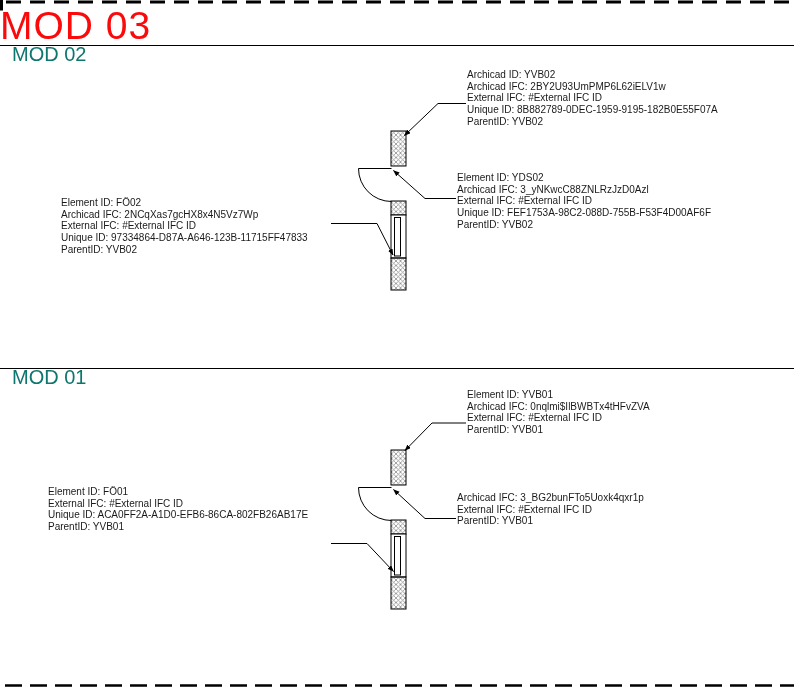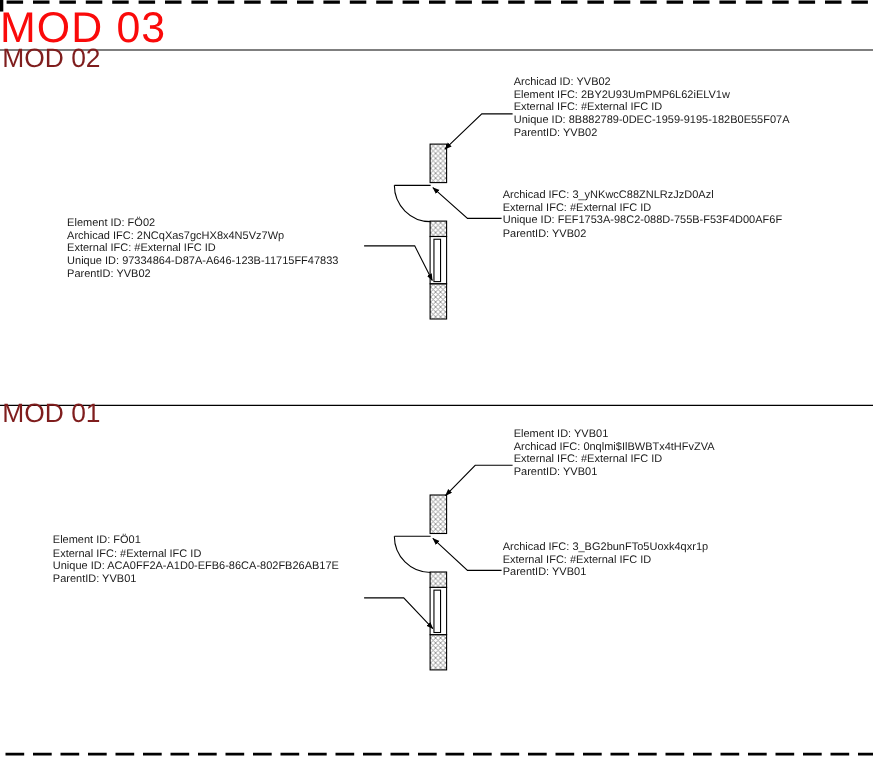--- a/index.html
+++ b/index.html
@@ -11,23 +11,23 @@
     overflow:hidden;
   }
   .linework{position:absolute;left:0;top:0;}
   .title-main{
     position:absolute;left:0;top:6px;width:794px;
     text-align:left;
     font-size:39px;line-height:39px;letter-spacing:1px;
     color:#fa0a0a;white-space:nowrap;
   }
   .section-label{
-    position:absolute;left:2px;
-    font-size:24px;line-height:20px;
-    color:#7f1d1d;white-space:nowrap;
+    position:absolute;left:12px;
+    font-size:20px;line-height:20px;
+    color:#0f766e;white-space:nowrap;
   }
   .anno{
     position:absolute;
     font-size:10px;line-height:11.65px;
     color:#1a1a1a;white-space:nowrap;
   }
 </style>
 </head>
 <body>
 
@@ -76,27 +76,28 @@
     <path d="M456,518.5 H425 L393.5,489.5" stroke="#000" stroke-width="1" fill="none" marker-end="url(#arw)"></path>
     <path d="M331,543.5 H367 L393.5,571.5" stroke="#000" stroke-width="1" fill="none" marker-end="url(#arw)"></path>
   </svg>
 
   <div class="title-main">MOD 03</div>
   <div class="section-label" style="top:44px">MOD 02</div>
   <div class="section-label" style="top:367px">MOD 01</div>
 
   <div class="anno" style="left:467px;top:69px">
     <div>Archicad ID: YVB02</div>
-    <div>Element IFC: 2BY2U93UmPMP6L62iELV1w</div>
+    <div>Archicad IFC: 2BY2U93UmPMP6L62iELV1w</div>
     <div>External IFC: #External IFC ID</div>
     <div>Unique ID: 8B882789-0DEC-1959-9195-182B0E55F07A</div>
     <div>ParentID: YVB02</div>
   </div>
 
   <div class="anno" style="left:457px;top:172px">
+    <div>Element ID: YDS02</div>
     <div>Archicad IFC: 3_yNKwcC88ZNLRzJzD0Azl</div>
     <div>External IFC: #External IFC ID</div>
     <div>Unique ID: FEF1753A-98C2-088D-755B-F53F4D00AF6F</div>
     <div>ParentID: YVB02</div>
   </div>
 
   <div class="anno" style="left:61px;top:197px">
     <div>Element ID: FÖ02</div>
     <div>Archicad IFC: 2NCqXas7gcHX8x4N5Vz7Wp</div>
     <div>External IFC: #External IFC ID</div>

